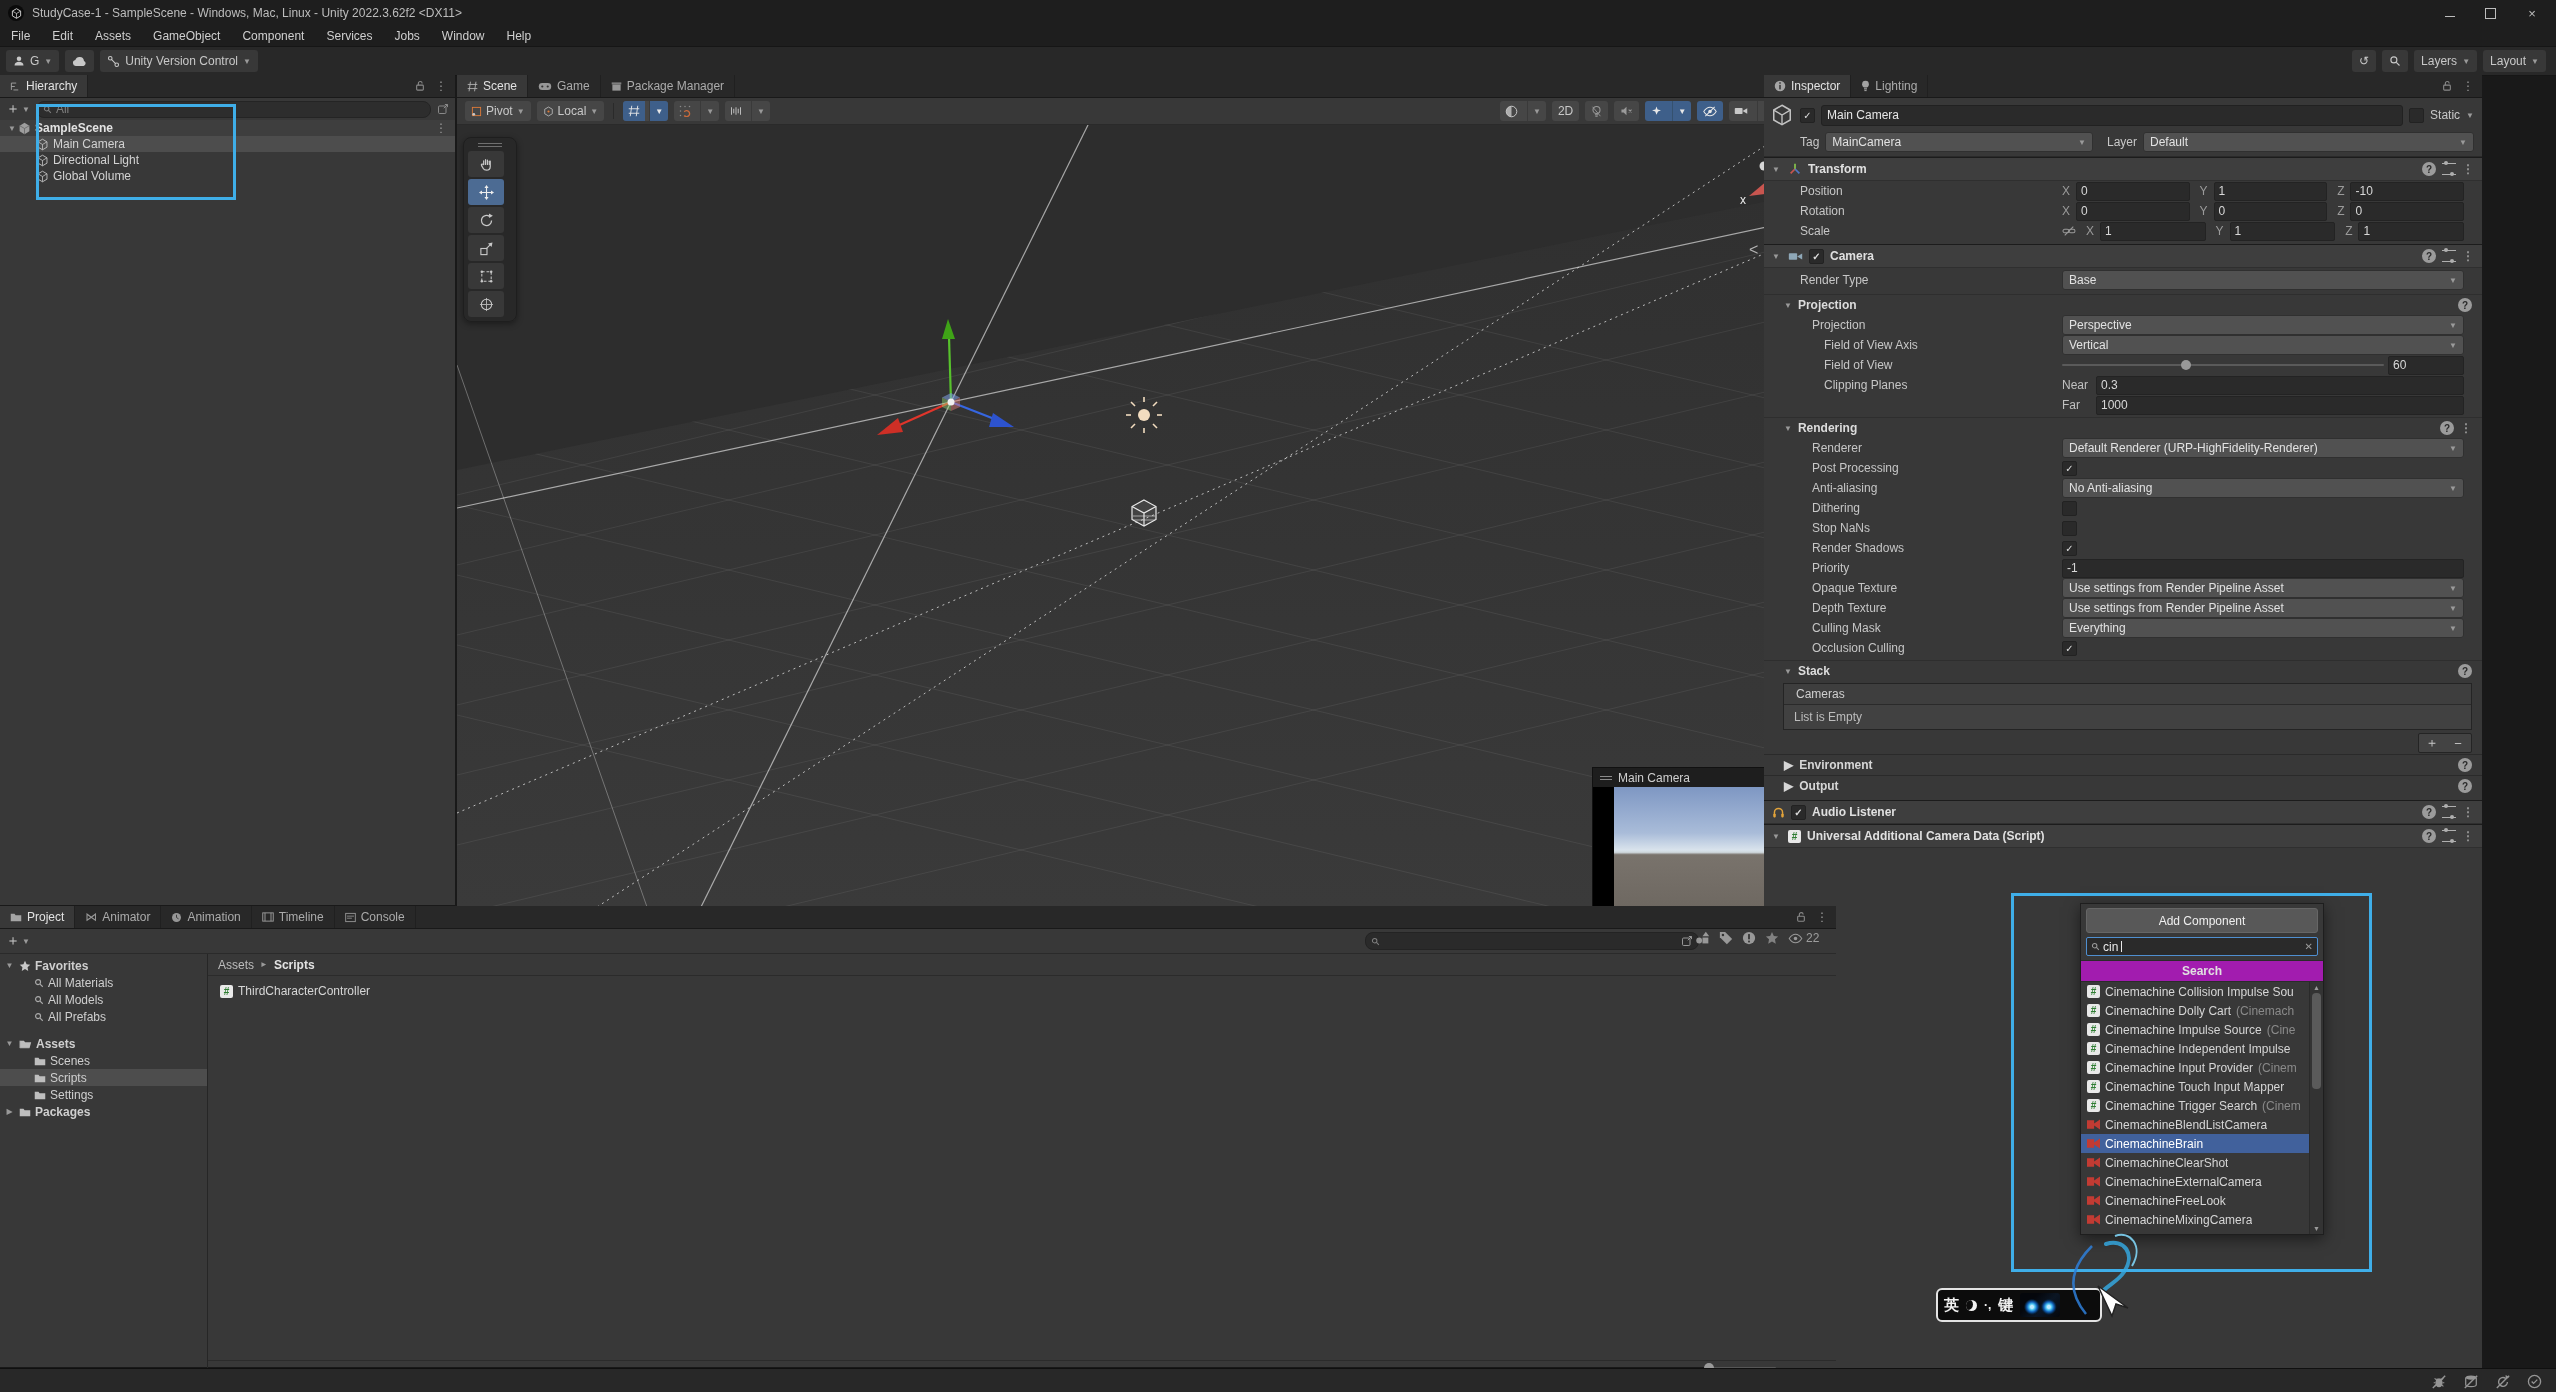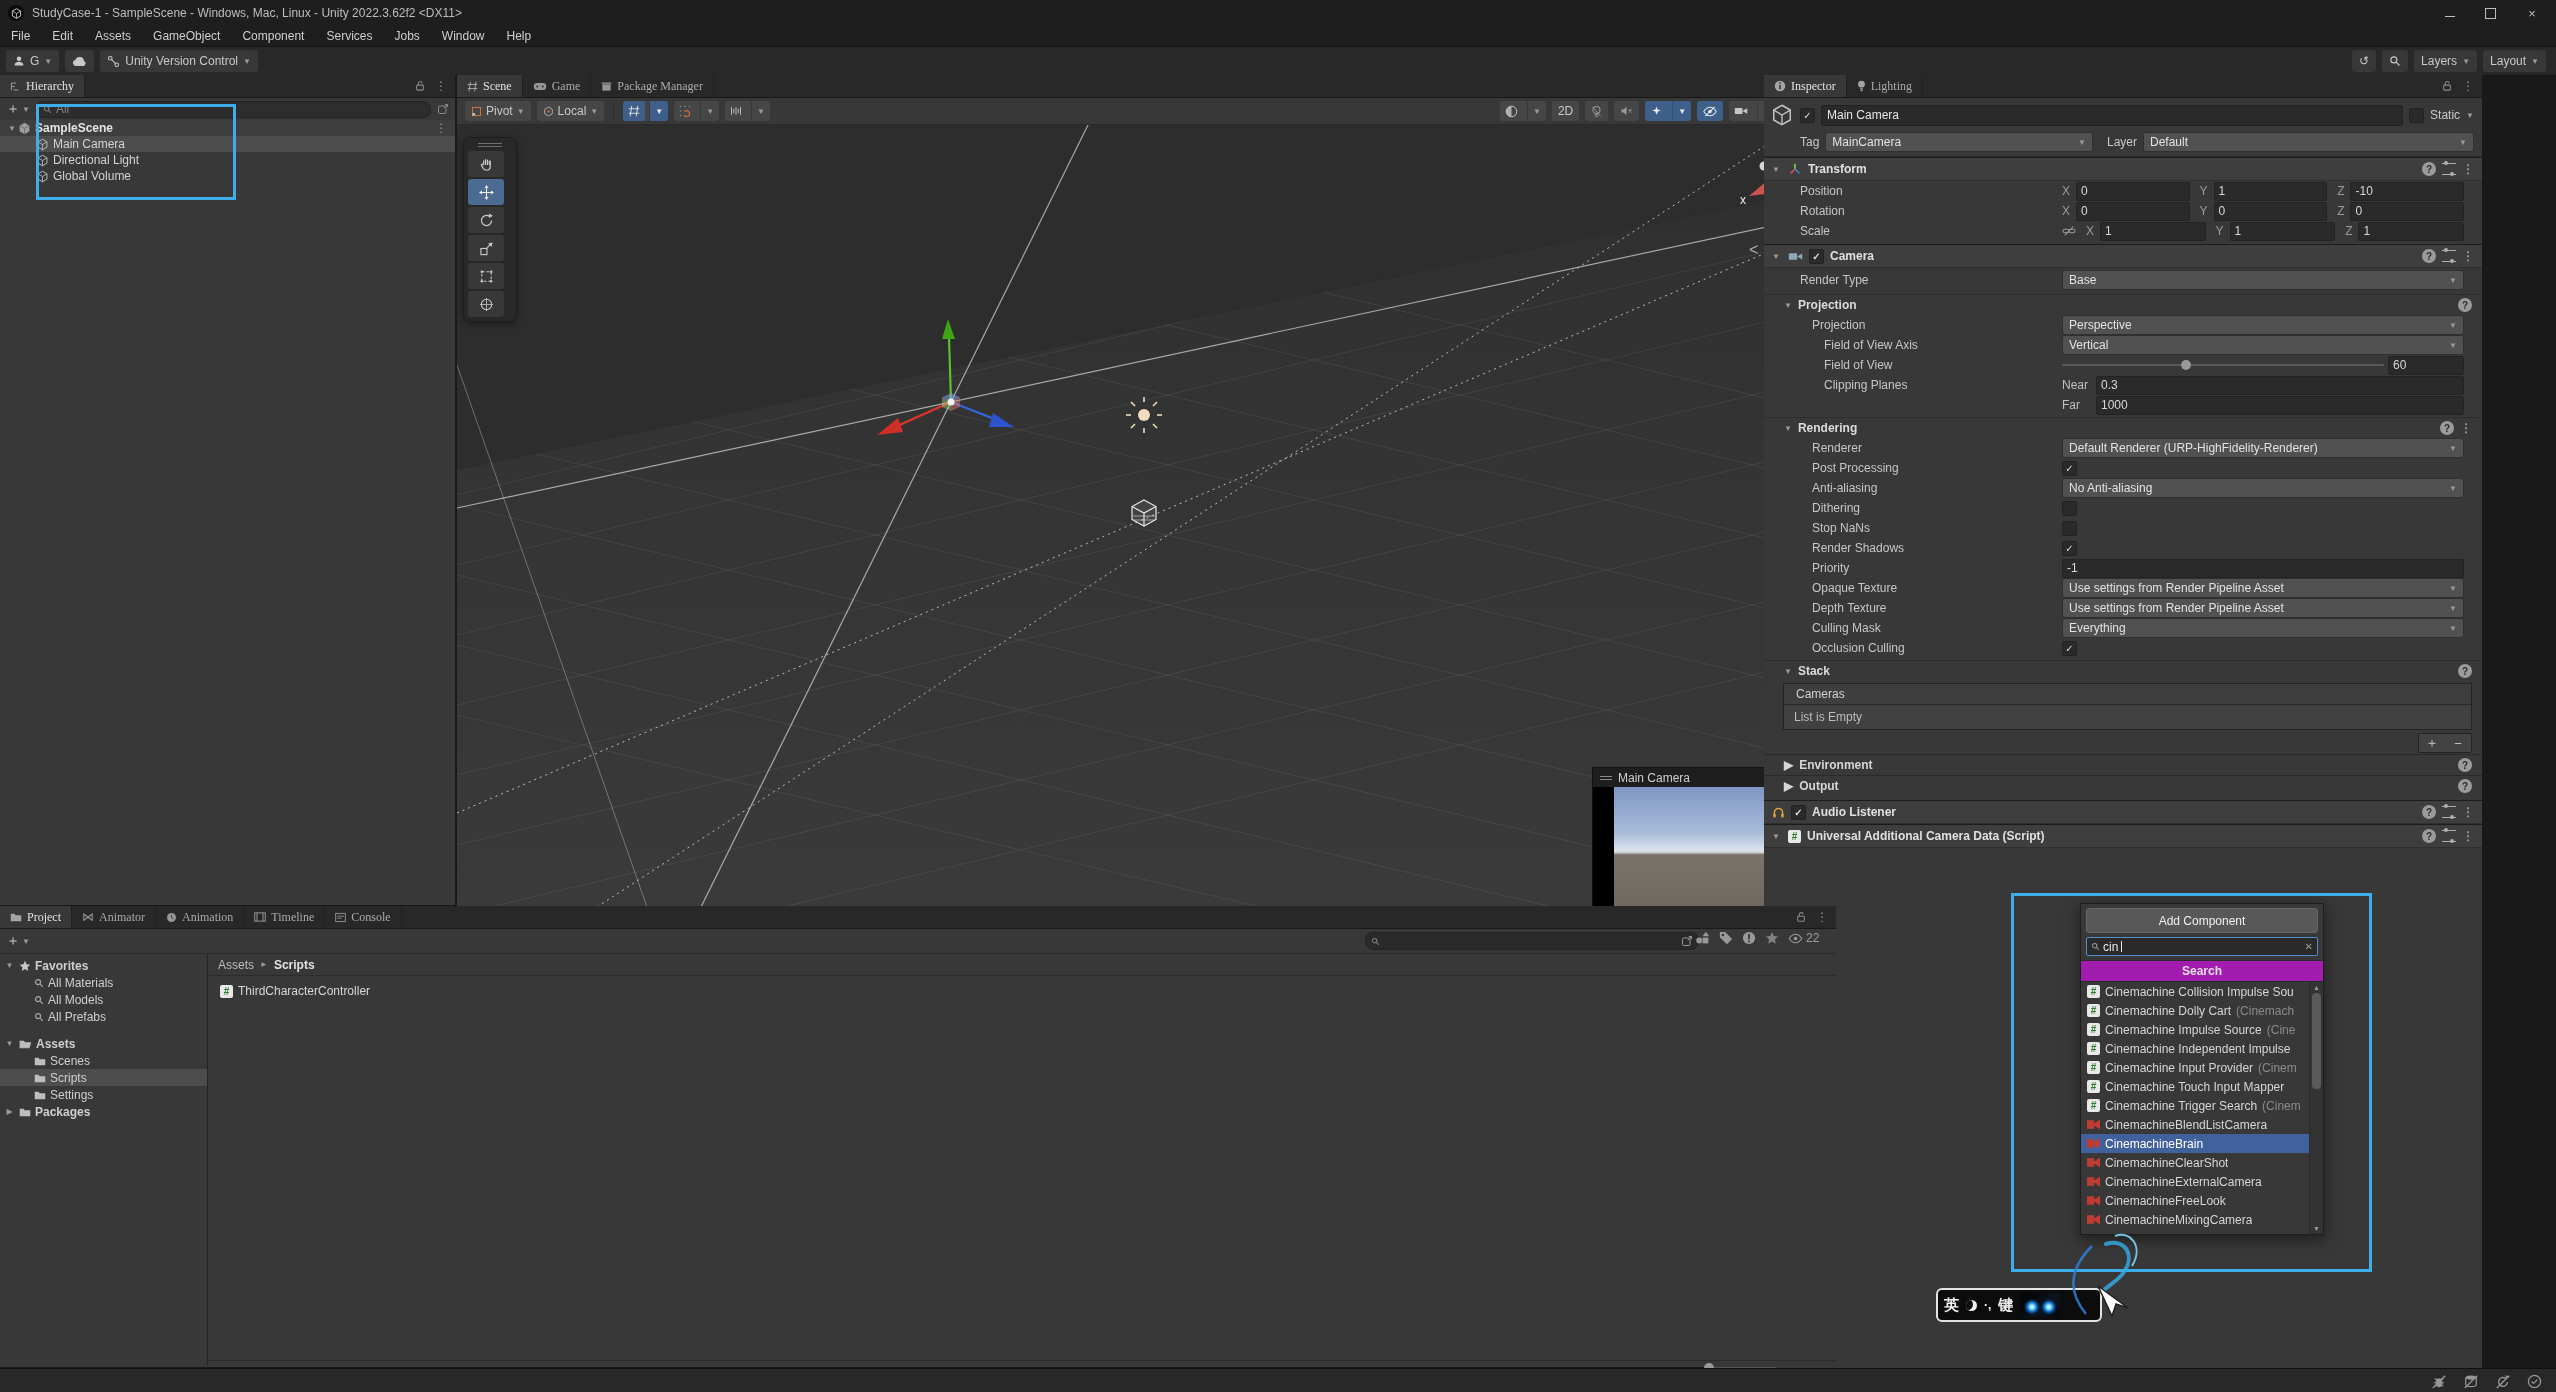--- a/index.html
+++ b/index.html
@@ -19,21 +19,21 @@
   .tbtn{height:22px;background:#383838;border-radius:3px;display:flex;align-items:center;gap:5px;padding:0 7px;margin-left:6px;color:#C8C8C8;}
   .caret{font-size:8px;color:#9A9A9A;}
   .transport{position:absolute;left:1213px;top:49px;display:flex;gap:2px;}
   .trbtn{width:36px;height:22px;background:#383838;border-radius:3px;display:flex;align-items:center;justify-content:center;color:#B9B9B9;font-size:12px;}
   .pausebars{display:flex;gap:3px;}
   .pausebars i{display:block;width:3px;height:10px;background:#B9B9B9;}
   .stepbar{width:2px;height:10px;background:#B9B9B9;margin-left:2px;}
   .tb-right{margin-left:auto;display:flex;align-items:center;padding-right:10px;}
   
   .panel{background:#383838;}
-  .tabbar{height:22px;background:#282828;display:flex;align-items:stretch;border-bottom:1px solid #191919;font-family:Liberation Serif, serif;}
+  .tabbar{height:22px;background:#282828;display:flex;align-items:stretch;border-bottom:1px solid #191919;}
   .tab{display:flex;align-items:center;gap:5px;padding:0 10px;color:#ABABAB;border-right:1px solid #202020;}
   .tab.active{background:#383838;color:#E2E2E2;}
   .tabbar-end{margin-left:auto;display:flex;align-items:center;gap:10px;padding-right:8px;color:#9A9A9A;}
   .kebab{color:#9A9A9A;font-size:12px;letter-spacing:0;}
   .ticon{opacity:.85;display:flex;align-items:center;}
   
   #hierarchy{left:0;top:75px;width:455px;height:830px;}
   .h-toolbar{height:22px;display:flex;align-items:center;padding:0 6px;gap:6px;}
   .h-plus{color:#C8C8C8;font-size:14px;display:flex;align-items:center;gap:2px;}
   .h-search{flex:1;height:15px;background:#2D2D2D;border:1px solid #242424;border-radius:8px;display:flex;align-items:center;padding:0 6px;color:#7F7F7F;gap:4px;}

